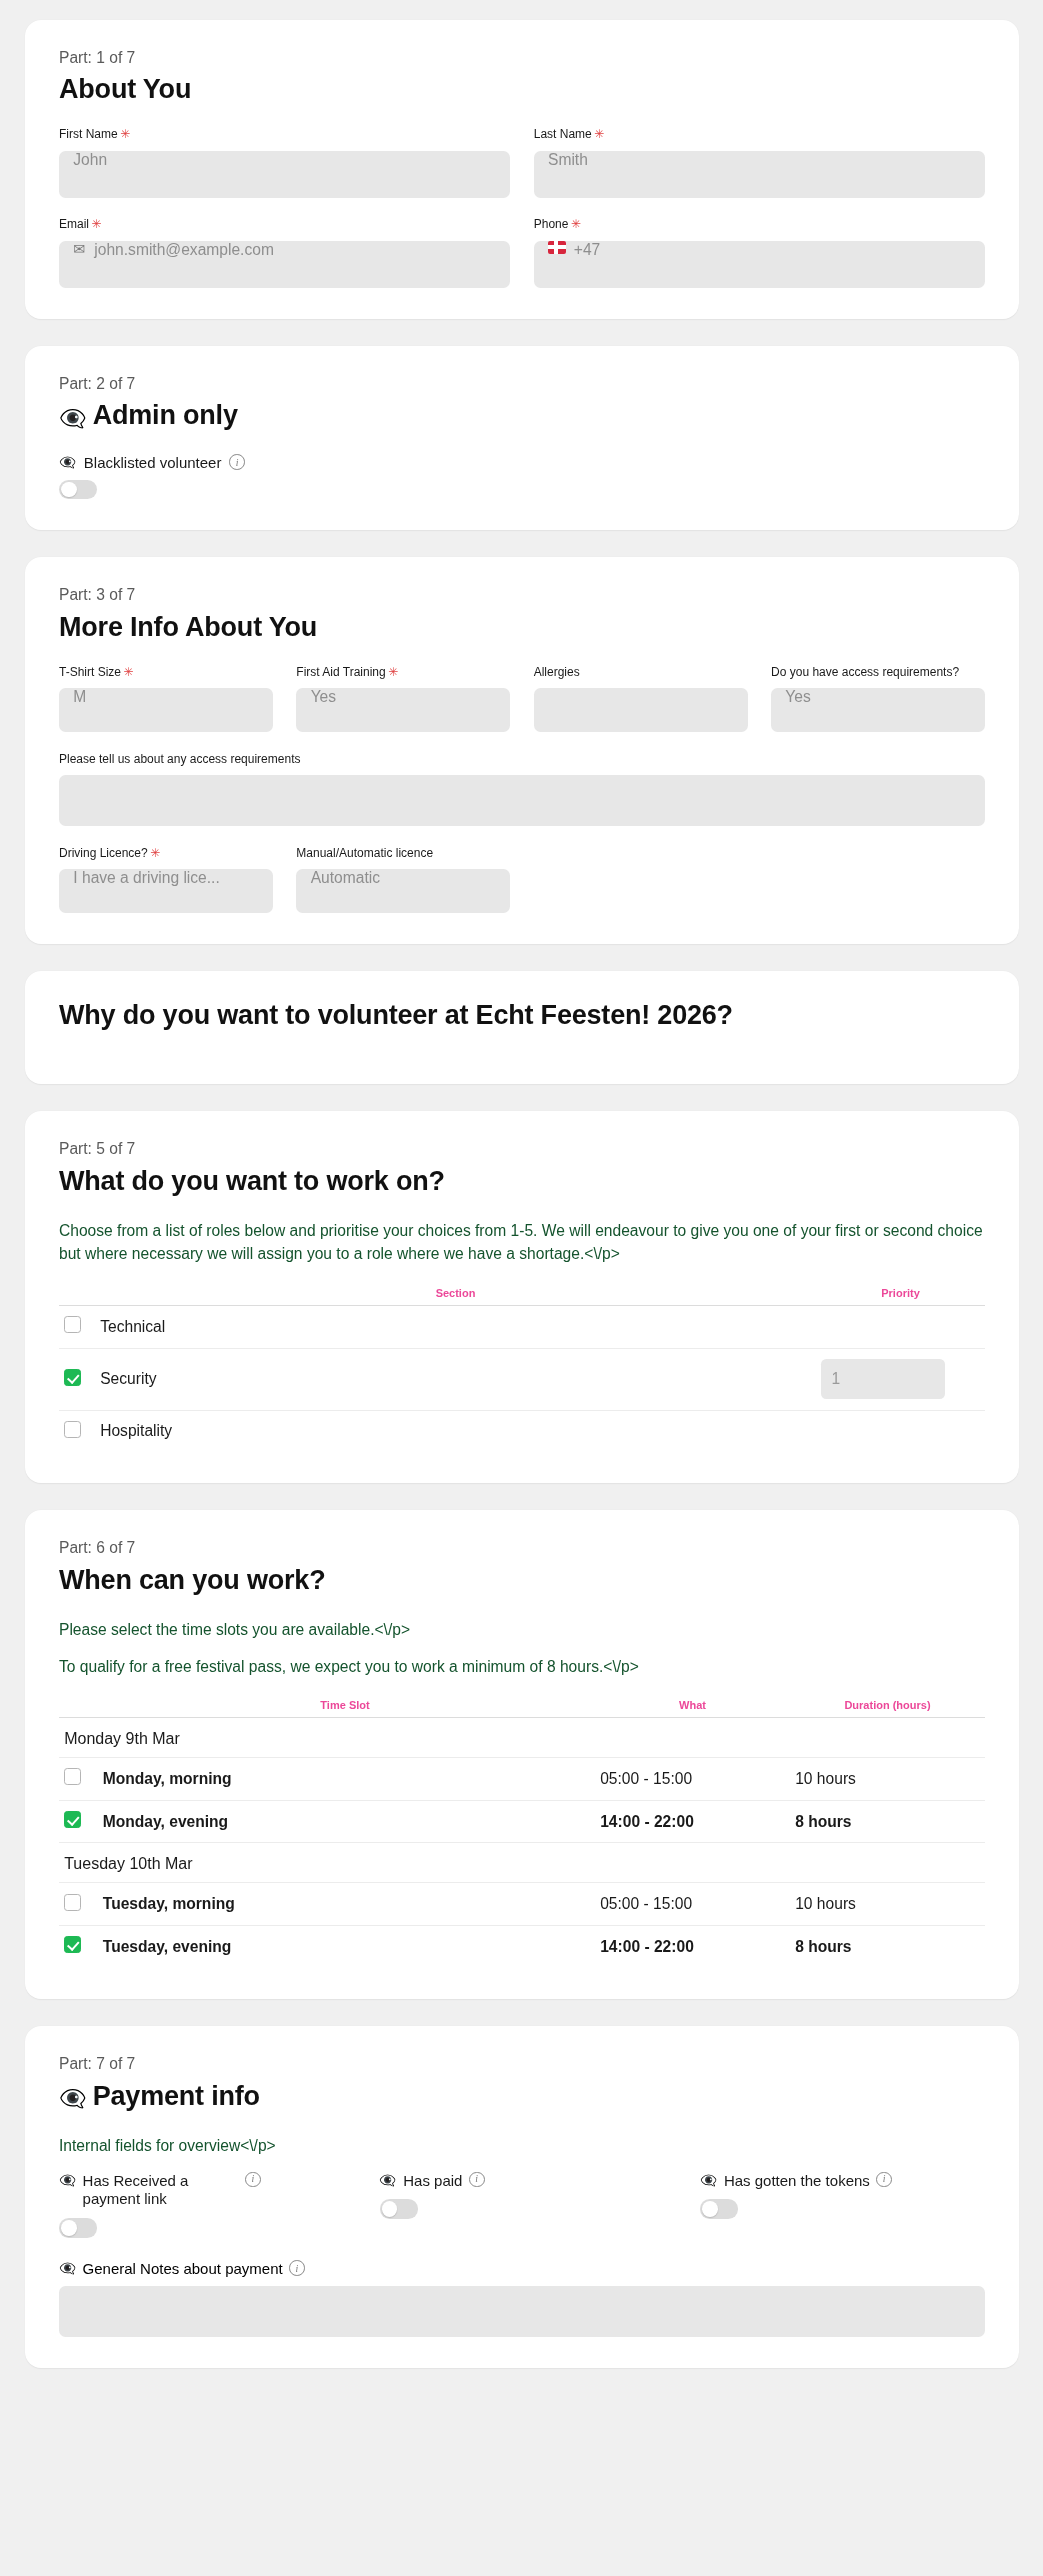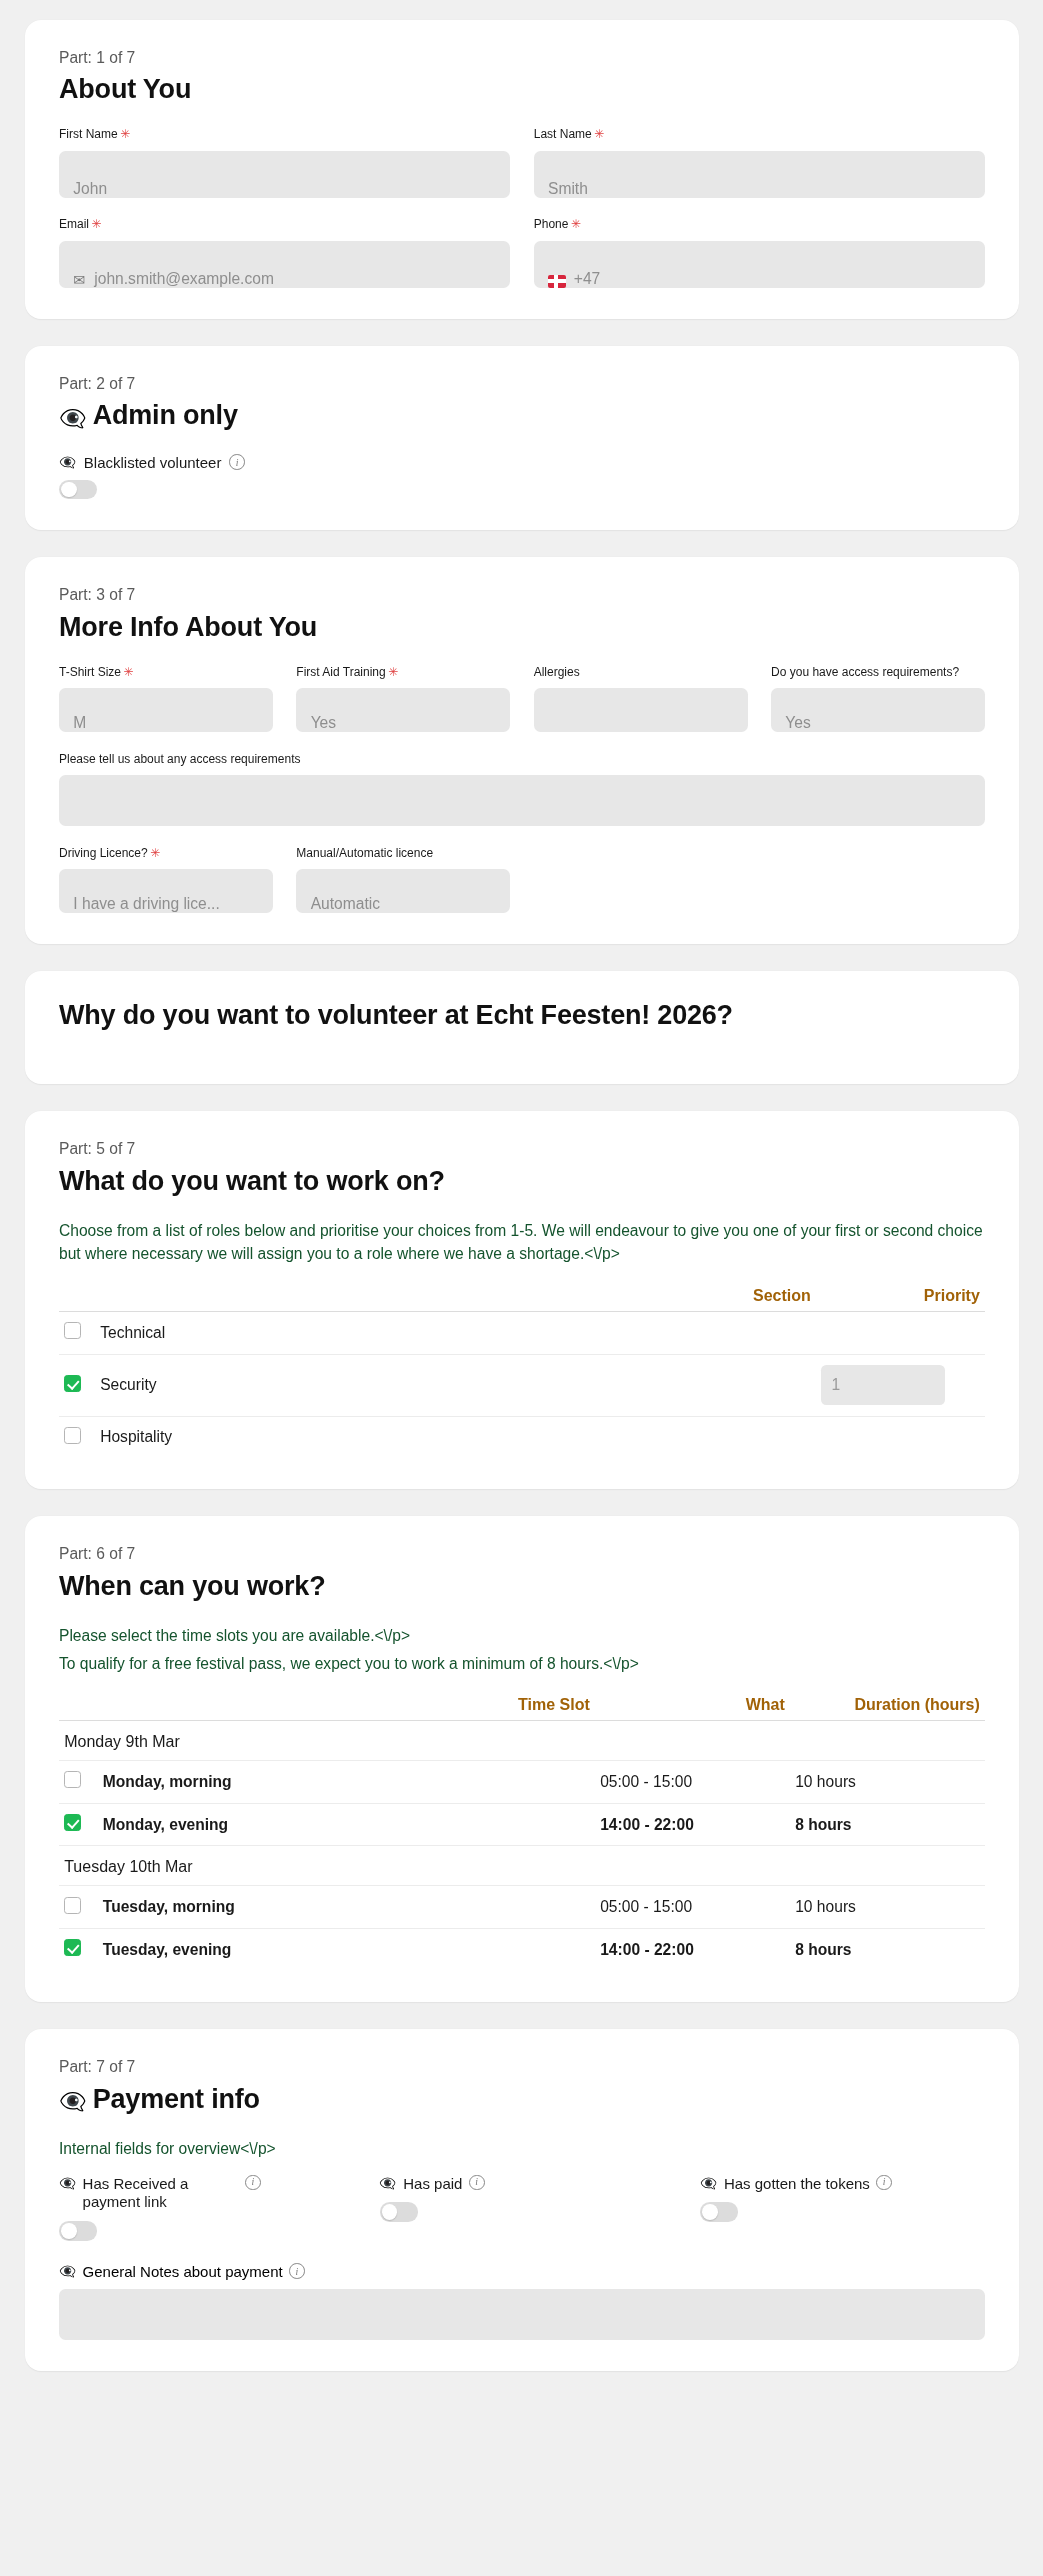--- a/index.html
+++ b/index.html
@@ -56,21 +56,21 @@
     line-height: 1.3;
   }
   .req { color: #e04343; margin-left: 2.6px; }
   .input {
     background: #e7e7e7;
     border: none;
     border-radius: 6.5px;
     height: 47px;
     width: 100%;
     display: flex;
-    align-items: flex-end;
+    align-items: flex-start;
     padding: 0 14.3px;
     font-size: 15.6px;
     color: #8c8c8c;
   }
   .input.small { height: 44px; }
   .input .ph { color: #8e8e8e; }
   .input .icon-left {
     margin-right: 9px;
     color: #7a7a7a;
     font-size: 14.3px;
@@ -143,24 +143,24 @@
     color: #14532d;
     line-height: 1.5;
     margin: 0 0 14.3px 0;
   }
   table {
     width: 100%;
     border-collapse: collapse;
     font-size: 15px;
   }
   thead th {
-    text-align: right;
-    font-size: 16px;
+    text-align: center;
+    font-size: 11px;
     font-weight: bold;
-    color: #a16207;
+    color: #ec4899;
     padding: 6.5px 5.2px;
     border-bottom: 0.7px solid #dcdcdc;
   }
   tbody td {
     padding: 10.4px 5.2px;
     border-bottom: 0.7px solid #ececec;
     color: #1a1a1a;
     font-size: 15.6px;
   }
   tbody tr:last-child td { border-bottom: none; }
@@ -369,21 +369,21 @@
           <td>Hospitality</td>
           <td></td>
         </tr>
       </tbody>
     </table>
   </div>
 
   <div class="card">
     <div class="part-label">Part: 6 of 7</div>
     <h2 class="card-title">When can you work?</h2>
-    <p class="desc" style="margin-bottom:4px">Please select the time slots you are available.&lt;\/p&gt;</p>
+    <p class="desc" style="margin-bottom:13px">Please select the time slots you are available.&lt;\/p&gt;</p>
     <p class="desc">To qualify for a free festival pass, we expect you to work a minimum of 8 hours.&lt;\/p&gt;</p>
     <table>
       <thead>
         <tr>
           <th class="col-cb"></th>
           <th>Time Slot</th>
           <th class="col-time">What</th>
           <th class="col-dur">Duration (hours)</th>
         </tr>
       </thead>

